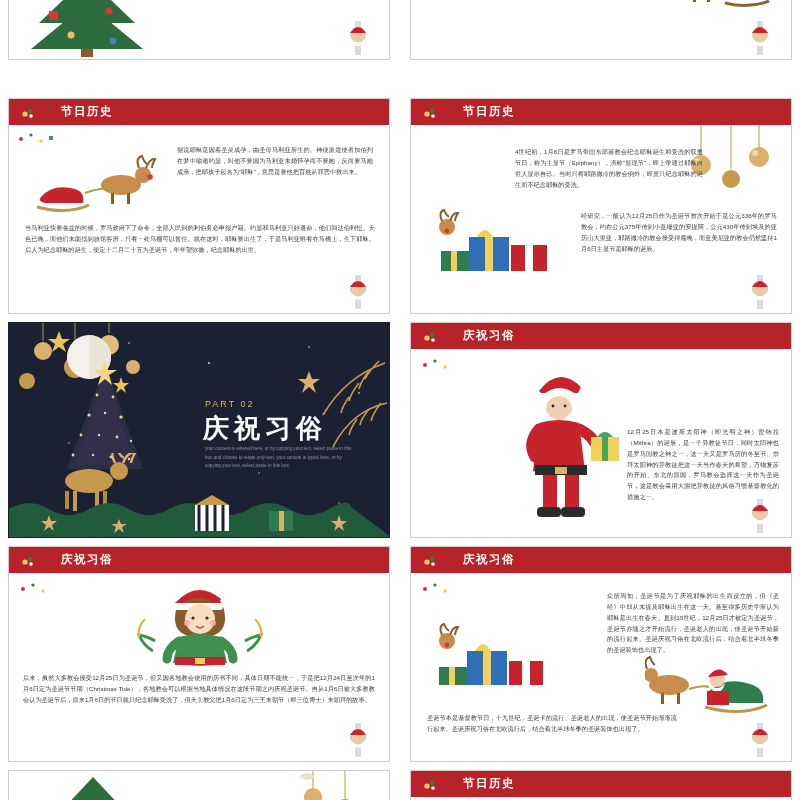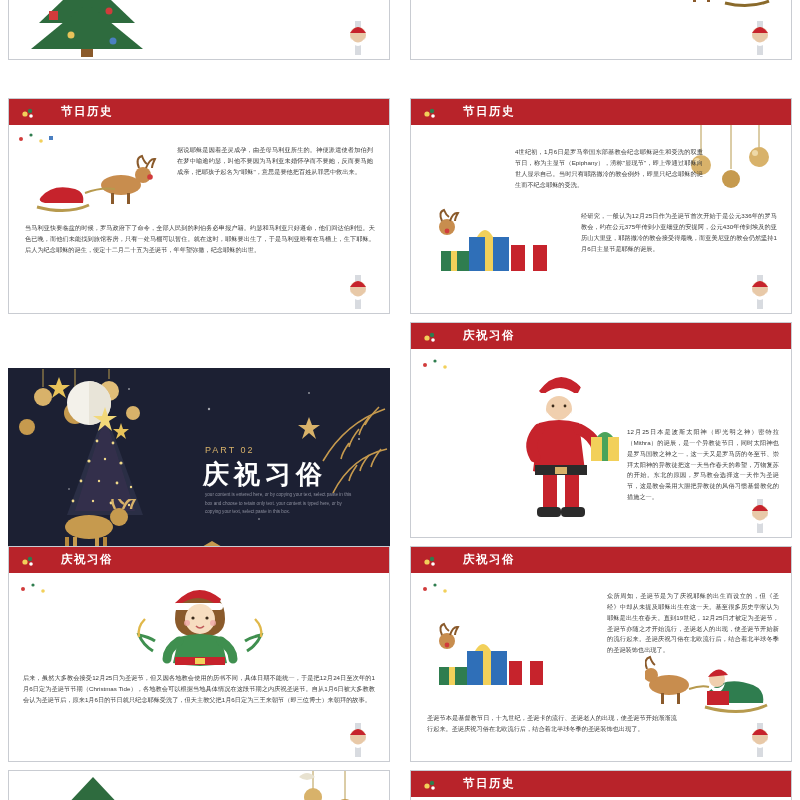--- a/index.html
+++ b/index.html
@@ -220,21 +220,21 @@
     <div class="body-text" style="left:170px; top:112px; width:196px;">经研究，一般认为12月25日作为圣诞节首次开始于是公元336年的罗马教会，约在公元375年传到小亚细亚的安提阿，公元430年传到埃及的亚历山大里亚，耶路撒冷的教会接受得最晚，而亚美尼亚的教会仍然坚持1月6日主显节是耶稣的诞辰。</div>
     <svg class="santa-tag" width="26" height="34" viewBox="0 0 26 34">
       <rect x="10" y="0" width="6" height="34" fill="#d8dbe0"></rect>
       <circle cx="13" cy="14" r="8" fill="#e8c9a8"></circle>
       <path d="M5 12 q8 -12 16 0 z" fill="#c6232c"></path>
       <circle cx="22" cy="6" r="3" fill="#ffffff"></circle>
       <path d="M6 17 q7 9 14 0 q-2 8 -7 8 q-5 0 -7 -8 z" fill="#ffffff"></path>
     </svg>
   </div>
 
-  <div class="slide dark" style="left:8px; top:322px;margin-top:46px;">
+  <div class="slide dark" style="left:8px; top:322px;">
 
     <svg class="deco" style="left:0; top:0;" width="382" height="216" viewBox="0 0 382 216">
       <circle cx="40" cy="30" r="1" fill="#ffffff" opacity="0.7"></circle>
       <circle cx="120" cy="20" r="1" fill="#ffffff" opacity="0.5"></circle>
       <circle cx="200" cy="40" r="1.2" fill="#ffffff" opacity="0.6"></circle>
       <circle cx="300" cy="24" r="1" fill="#ffffff" opacity="0.5"></circle>
       <circle cx="350" cy="70" r="1" fill="#ffffff" opacity="0.6"></circle>
       <circle cx="60" cy="120" r="1" fill="#ffffff" opacity="0.4"></circle>
       <circle cx="250" cy="150" r="1" fill="#ffffff" opacity="0.4"></circle>
       <circle cx="330" cy="180" r="1" fill="#ffffff" opacity="0.4"></circle>

